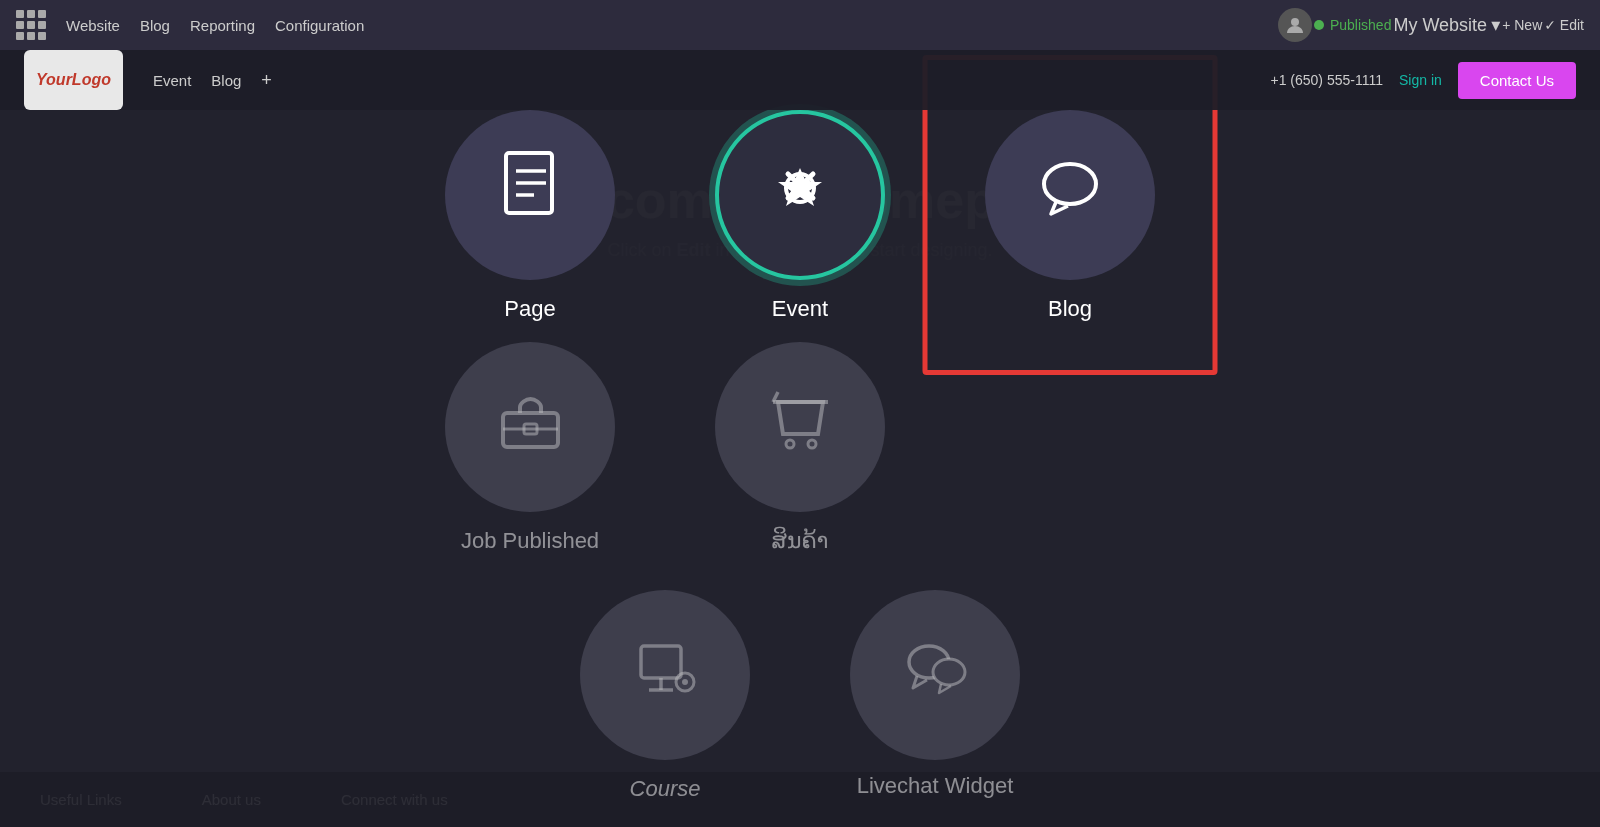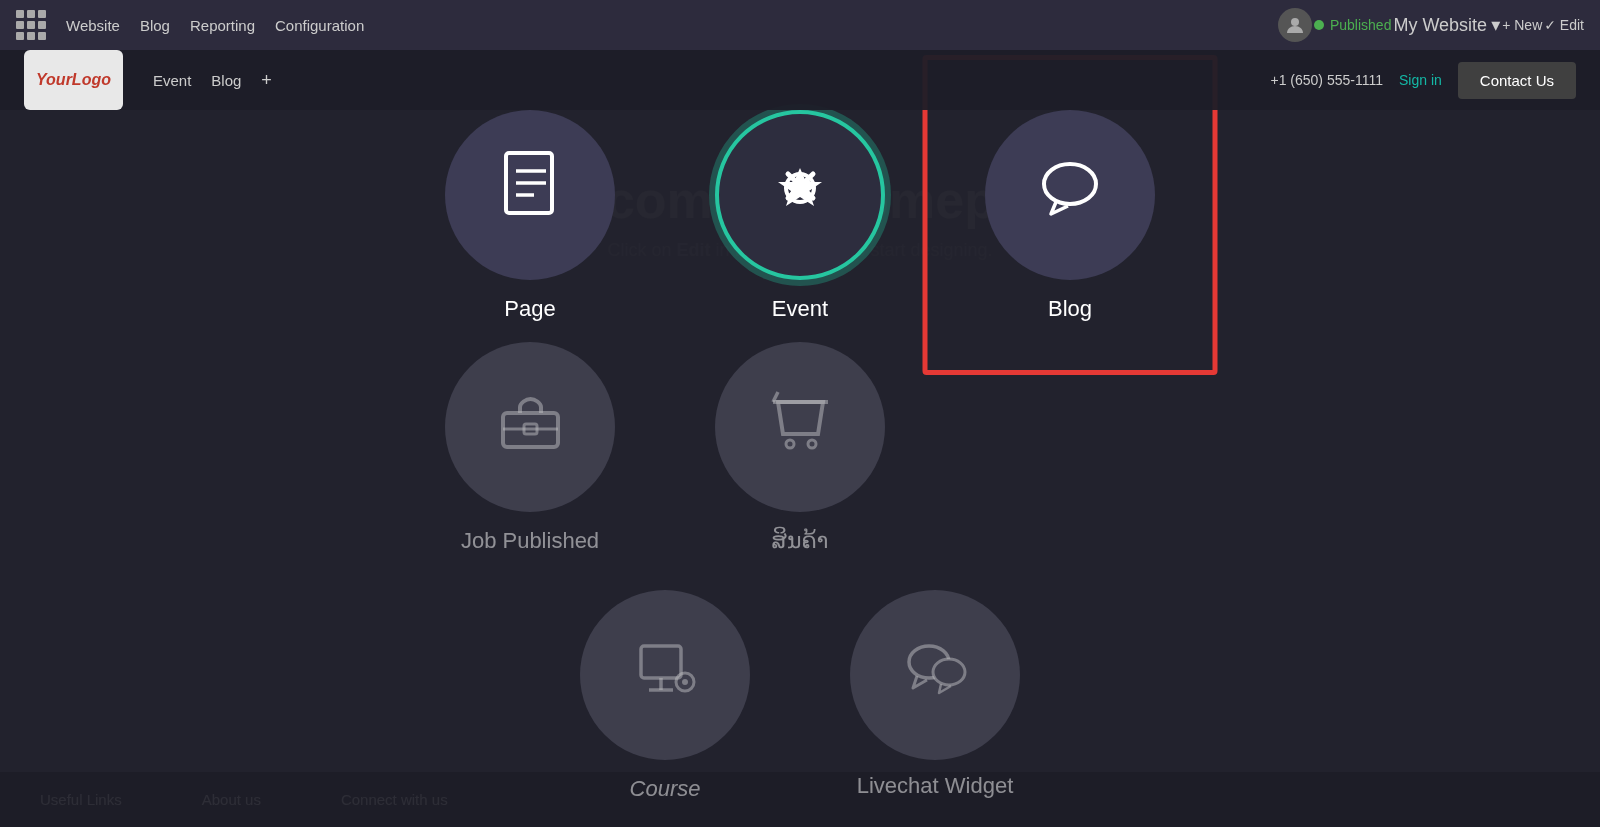--- a/index.html
+++ b/index.html
@@ -114,21 +114,21 @@
     .site-nav-right {
       display: flex; align-items: center; gap: 16px;
     }
     .phone-text {
       color: #ccc; font-size: 14px;
     }
     .signin-btn {
       color: #14b8a6; font-size: 14px; cursor: pointer;
     }
     .contact-us-btn {
-      background: #404040;
+      background: #d946ef;
       color: #fff;
       border: none;
       padding: 10px 22px;
       font-size: 15px;
       border-radius: 4px;
       cursor: pointer;
     }
 
     
     .overlay {

